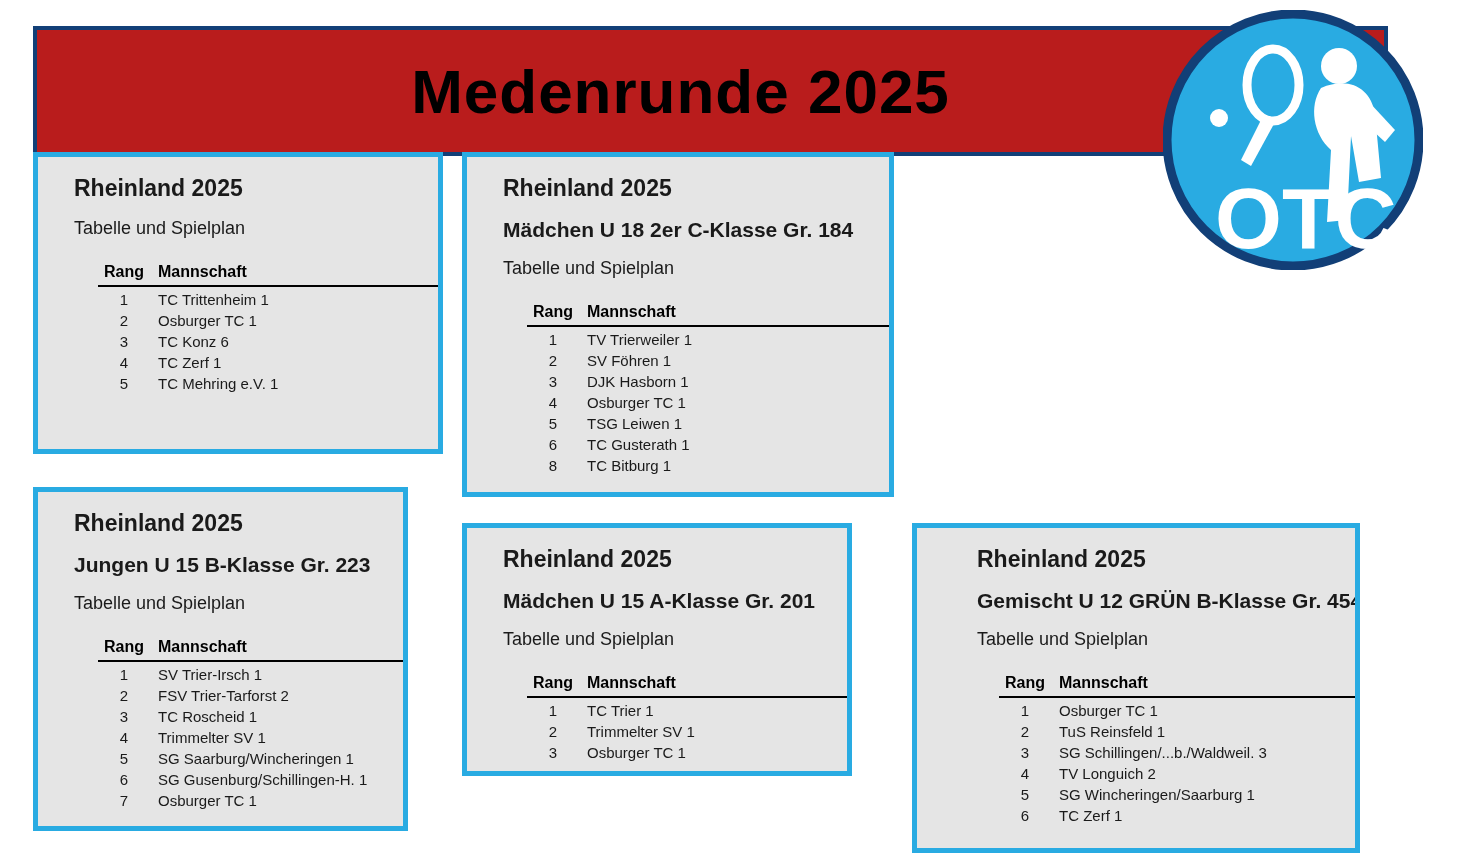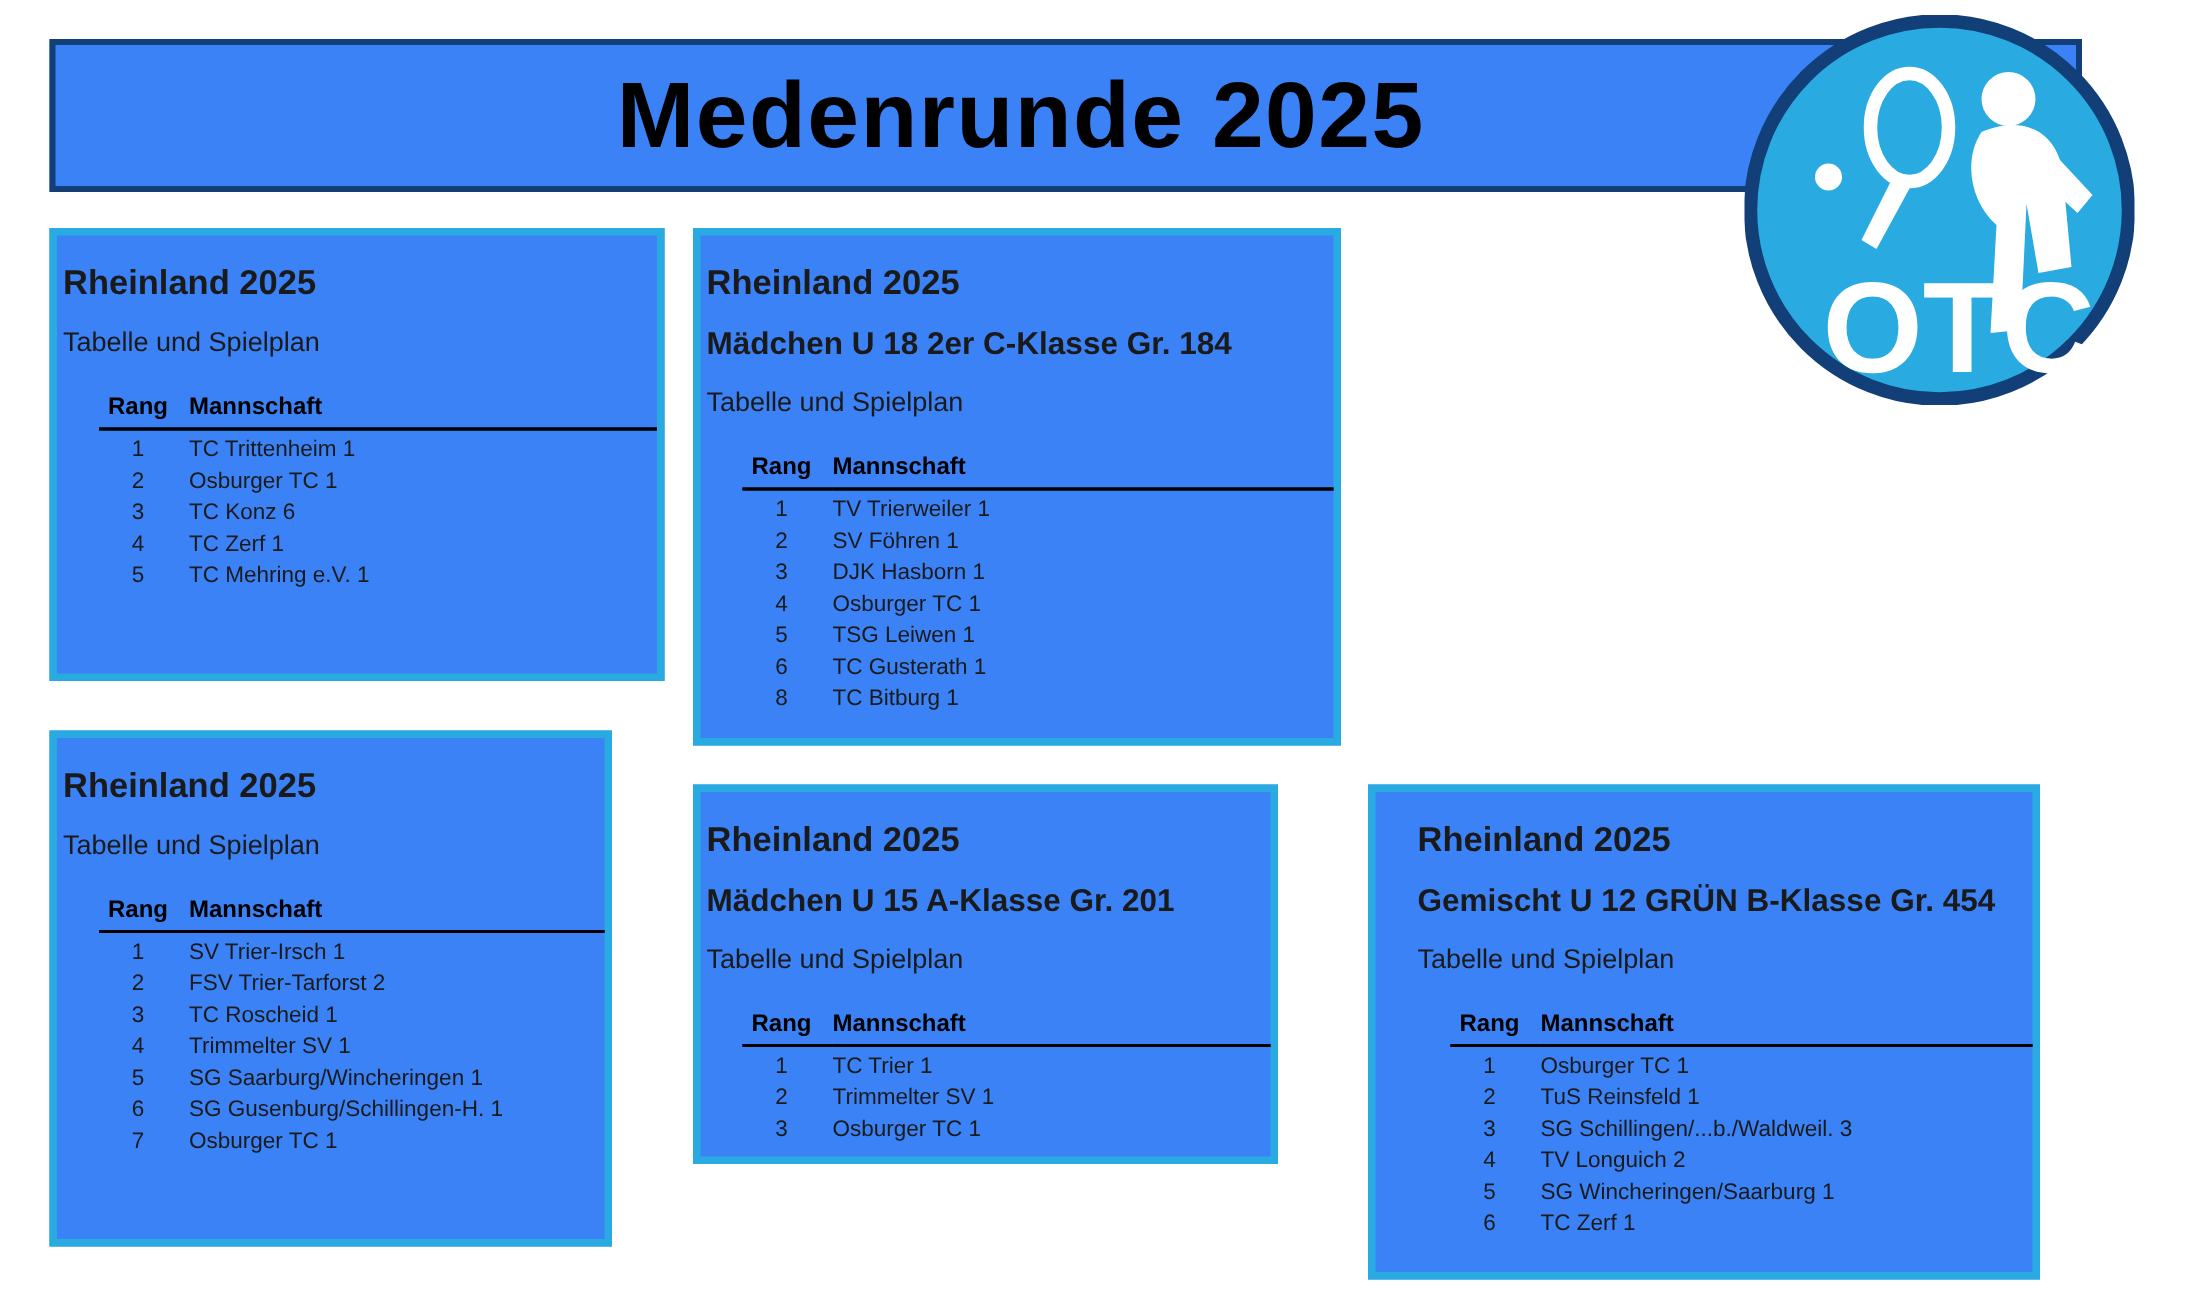--- a/index.html
+++ b/index.html
@@ -14,23 +14,23 @@
     font-family: "Liberation Sans", sans-serif;
     overflow: hidden;
   }
 
   
   #title-banner {
     position: absolute;
     left: 33px;
     top: 26px;
     width: 1355px;
-    height: 102px;
+    height: 130px;
     border: 4px solid #123f77;
-    background: #3b82f6;
+    background: #b91c1c;
     box-sizing: border-box;
     display: flex;
     align-items: center;
     justify-content: center;
   }
   #title-banner .title-text {
     font-size: 62px;
     font-weight: bold;
     letter-spacing: 1px;
     color: #000000;
@@ -43,24 +43,24 @@
     position: absolute;
     left: 1163px;
     top: 10px;
     width: 260px;
     height: 260px;
   }
 
   
   .card {
     position: absolute;
-    background: #3b82f6;
+    background: #e5e5e5;
     border: 5px solid #29abe2;
     box-sizing: border-box;
-    padding: 18px 20px 14px 4px;
+    padding: 18px 20px 14px 36px;
     overflow: hidden;
   }
   .card .season {
     font-size: 23px;
     font-weight: bold;
     color: #1a1a1a;
     margin: 0 0 16px 0;
     white-space: nowrap;
   }
   .card .group {
@@ -223,20 +223,21 @@
       <tr>
         <td class="rank-col">8</td>
         <td>TC Bitburg 1</td>
       </tr>
     </tbody>
   </table>
 </div>
 
 <div class="card" id="card-ju15">
   <div class="season">Rheinland 2025</div>
+  <div class="group">Jungen U 15 B-Klasse Gr. 223</div>
   <div class="subtitle">Tabelle und Spielplan</div>
   <table>
     <thead>
       <tr>
         <th class="rank-col">Rang</th>
         <th>Mannschaft</th>
       </tr>
     </thead>
     <tbody>
       <tr>

